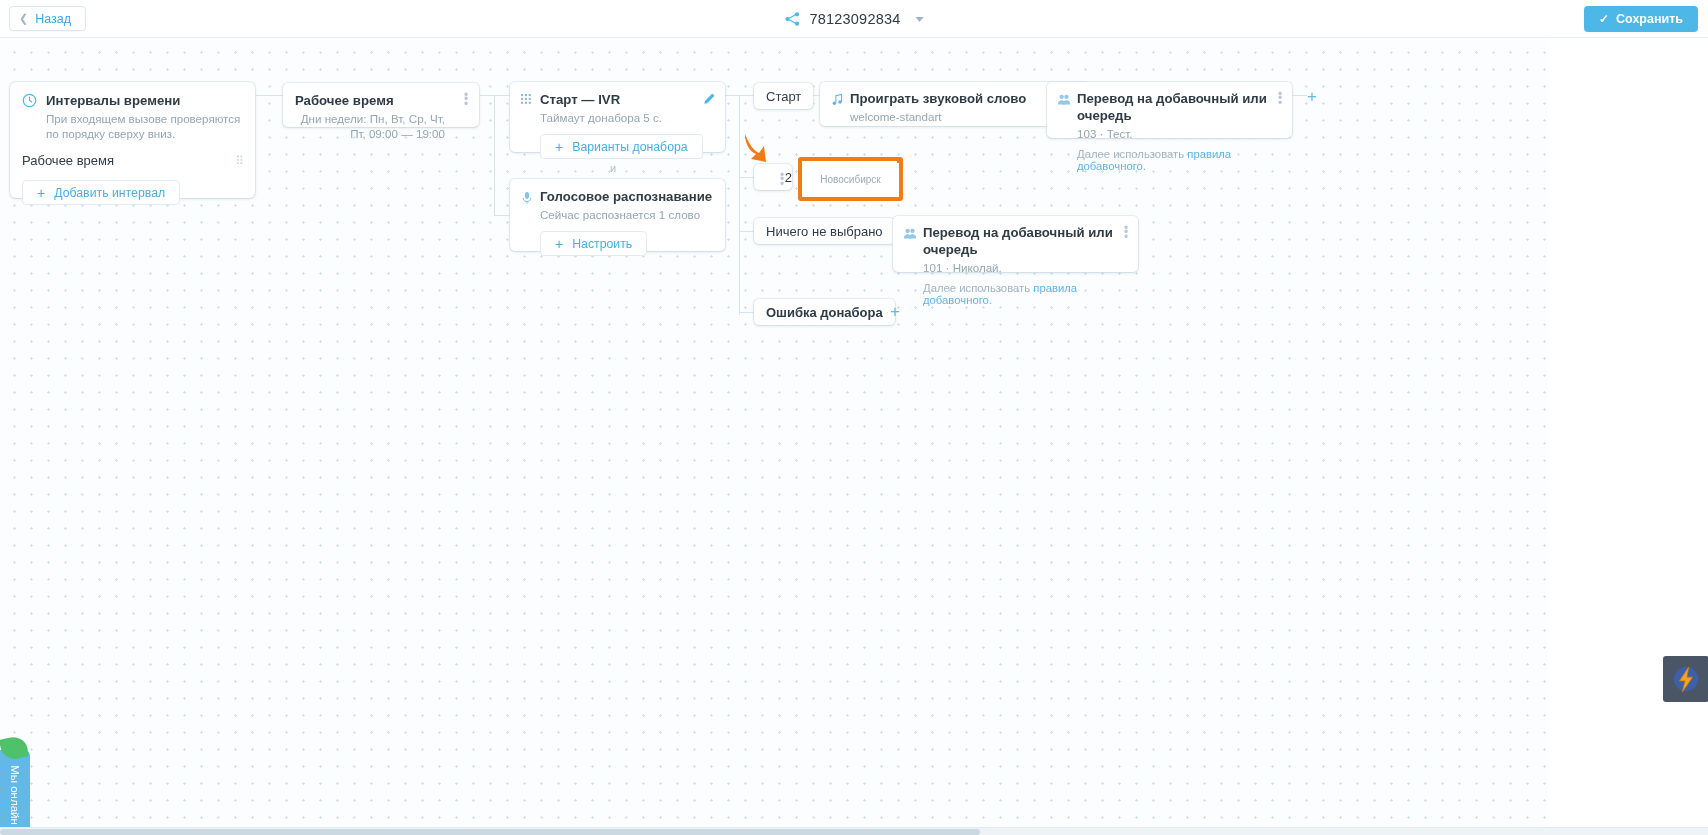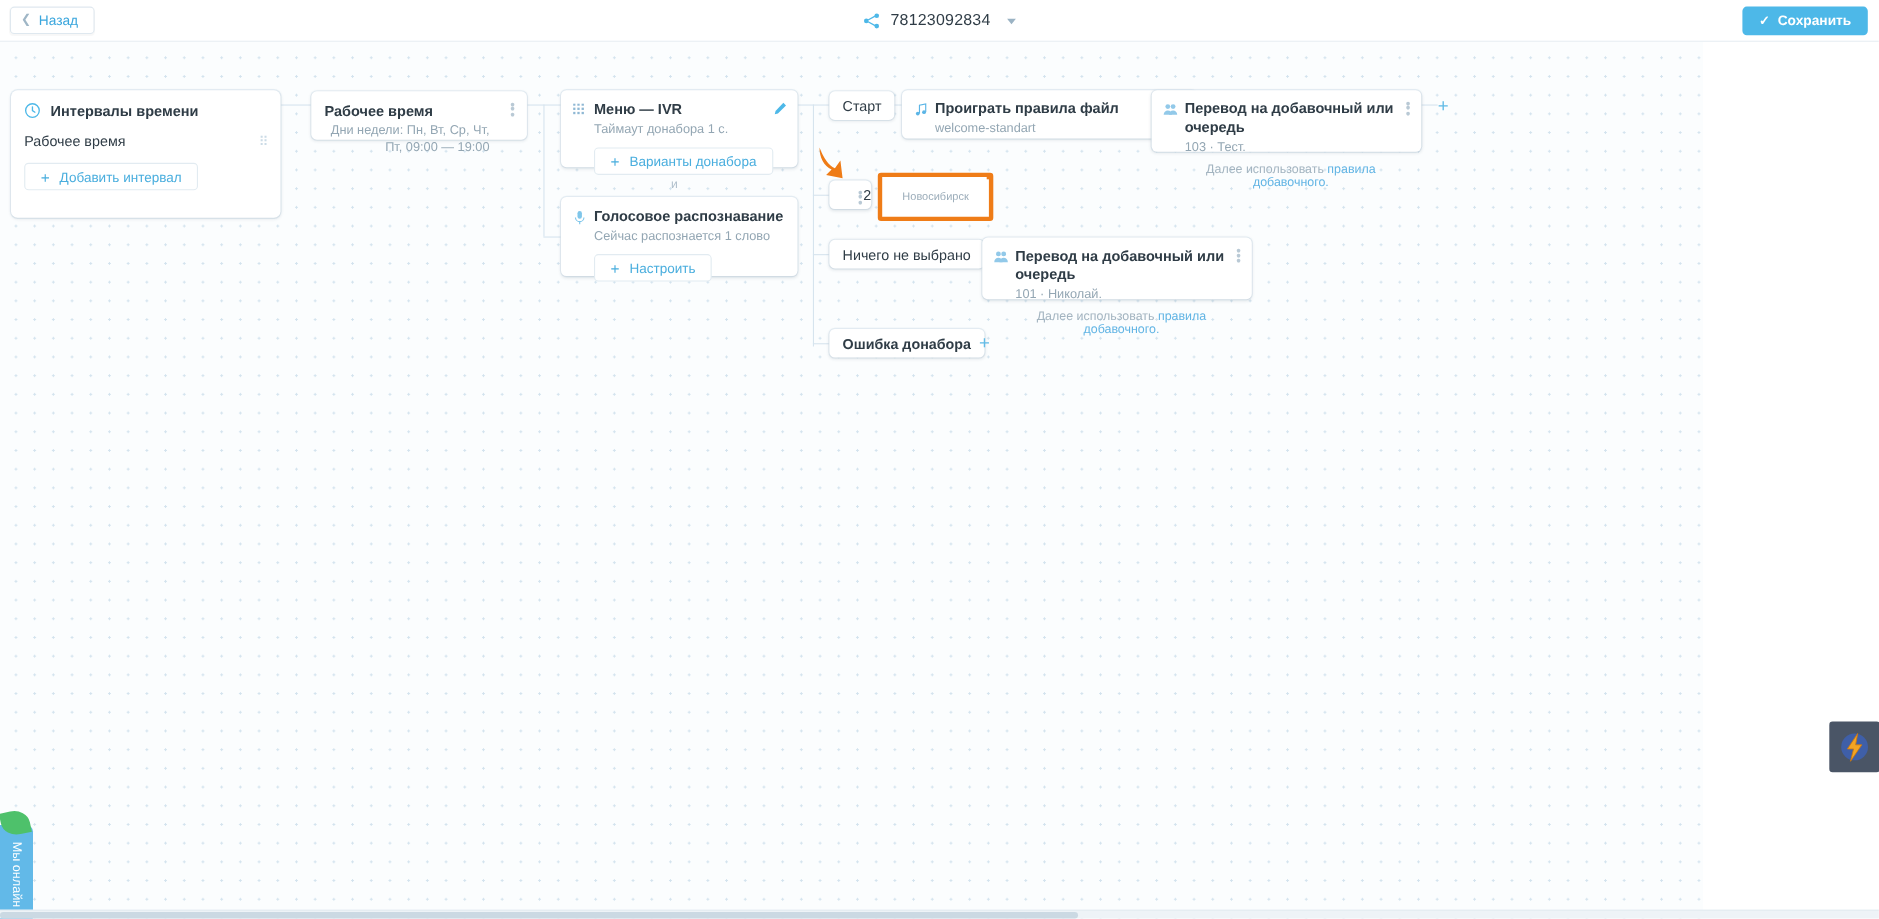--- a/index.html
+++ b/index.html
@@ -203,21 +203,21 @@
 
   #card-play { left: 820px; top: 44px; width: 268px; height: 44px; }
   #card-play .inner { padding: 8px 24px 0 30px; }
   .music-icon { position: absolute; left: 11px; top: 11px; }
 
   #card-transfer1 { left: 1047px; top: 44px; width: 245px; height: 56px; }
   #card-transfer1 .inner { padding: 8px 22px 0 30px; }
   #card-transfer2 { left: 893px; top: 178px; width: 245px; height: 56px; }
   #card-transfer2 .inner { padding: 8px 22px 0 30px; }
   .people-icon { position: absolute; left: 10px; top: 11px; }
-  .transfer-note { font-size: 11.3px; color: #a3b4c0; margin-top: 7px; text-align: center; }
+  .transfer-note { font-size: 11.3px; color: #a3b4c0; margin-top: 7px; }
 
   .plus-node {
     position: absolute;
     color: #63bbe6; font-size: 17px; line-height: 1;
     cursor: pointer; user-select: none;
   }
   #plus-top { left: 1307px; top: 50px; }
   #plus-err { left: 890px; top: 265px; }
 
   
@@ -326,20 +326,21 @@
   <div class="conn h" style="left:903px; top:141px; width:0px;"></div>
 
   <div class="card" id="card-intervals">
     <div class="hdr">
       <svg class="clock-icon" width="15" height="15" viewBox="0 0 16 16">
         <circle cx="8" cy="8" r="6.6" fill="none" stroke="#4db8e8" stroke-width="1.3"></circle>
         <path d="M8 4.4 V8 L10.4 9.6" stroke="#4db8e8" stroke-width="1.3" fill="none" stroke-linecap="round"></path>
       </svg>
       <div>
         <div class="card-title">Интервалы времени</div>
+        <div class="card-sub" style="max-width:195px;">При входящем вызове проверяются по порядку сверху вниз.</div>
       </div>
     </div>
     <div class="body">
       <div class="interval-row">
         <span>Рабочее время</span>
         <span class="grip">⠿</span>
       </div>
       <div class="ghost-btn" style="margin-top:12px;">
         <span class="plus">+</span>
         <span>Добавить интервал</span>
@@ -370,22 +371,22 @@
           <rect x="8.4" y="4.2" width="2.3" height="2.3"></rect>
         <rect x="0" y="8.4" width="2.3" height="2.3"></rect>
           <rect x="4.2" y="8.4" width="2.3" height="2.3"></rect>
           <rect x="8.4" y="8.4" width="2.3" height="2.3"></rect>
       </g>
     </svg>
     <svg class="pencil" width="13" height="13" viewBox="0 0 16 16">
       <path d="M11.3 1.8 L14.2 4.7 L5.2 13.7 L1.6 14.6 L2.5 11 Z" fill="#4db8e8"></path>
     </svg>
     <div class="inner">
-      <div class="card-title">Меню — IVR</div>
-      <div class="card-sub">Таймаут донабора 1 с.</div>
+      <div class="card-title">Старт — IVR</div>
+      <div class="card-sub">Таймаут донабора 5 с.</div>
       <div class="ghost-btn" style="margin-top:9px;">
         <span class="plus">+</span>
         <span>Варианты донабора</span>
       </div>
     </div>
   </div>
 
   <div style="position:absolute; left:610px; top:124px; font-size:11px; color:#aebecb;">и</div>
 
   <div class="card" id="card-asr">
@@ -408,21 +409,21 @@
     <span>Старт</span>
   </div>
 
   <div class="card" id="card-play">
     <svg class="music-icon" width="13" height="13" viewBox="0 0 16 16">
       <path d="M6 12.4 V3.3 L13 1.8 V10.9" fill="none" stroke="#5bb5e6" stroke-width="1.3"></path>
       <circle cx="4.1" cy="12.6" r="2.1" fill="#5bb5e6"></circle>
       <circle cx="11.1" cy="11.1" r="2.1" fill="#5bb5e6"></circle>
     </svg>
     <div class="inner">
-      <div class="card-title">Проиграть правила файл</div>
+      <div class="card-title">Проиграть звуковой слово</div>
       <div class="card-sub">welcome-standart</div>
     </div>
     <div class="kebab" style="right:8px; top:10px;">
       <i>•</i>
         <i>•</i>
         <i>•</i>
     </div>
   </div>
 
   <div class="card" id="card-transfer1">

